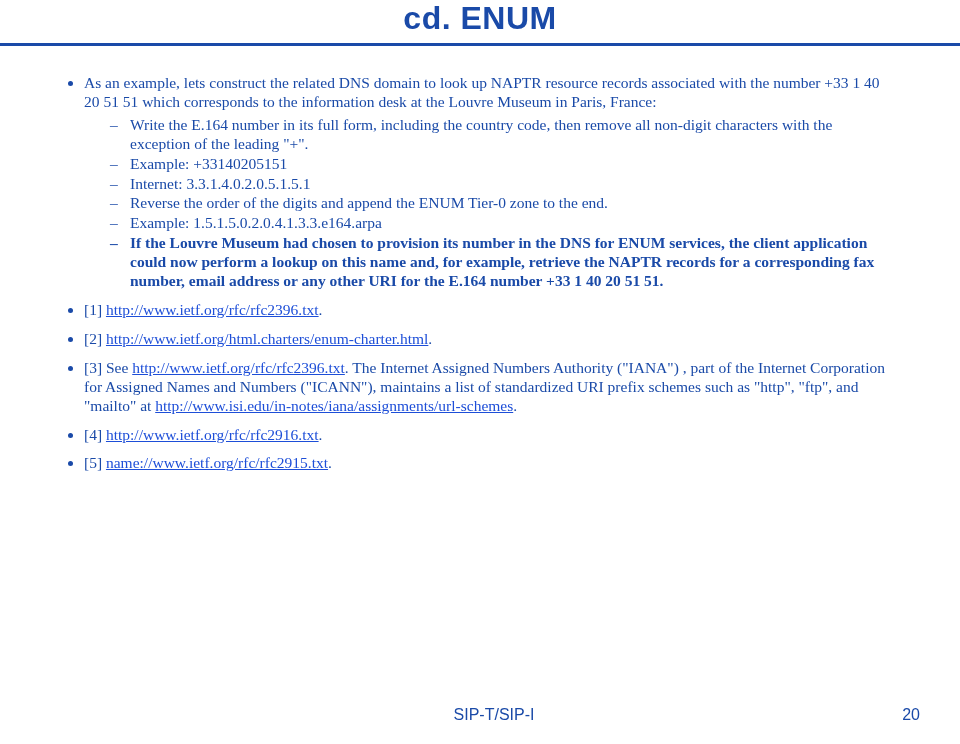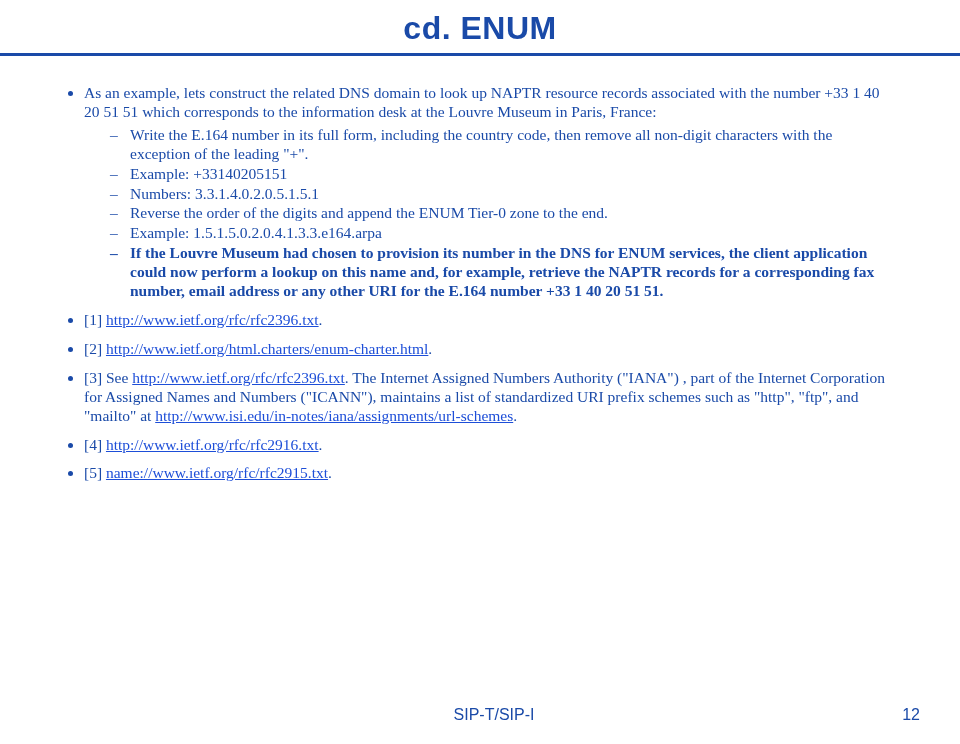--- a/index.html
+++ b/index.html
@@ -10,21 +10,20 @@
     height: 744px;
     background: #fff;
     position: relative;
     color: #000;
   }
   .title {
     text-align: center;
     color: #1a4aa8;
     font-weight: bold;
     font-size: 32px;
-    padding-top: 10px;
     letter-spacing: 0.5px;
   }
   .underline {
     height: 3px;
     background: #1a4aa8;
     margin: 6px 0 0 0;
     width: 100%;
   }
   .content {
     padding: 28px 64px 0 64px;
@@ -96,21 +95,21 @@
 <div class="title">cd. ENUM</div>
 <div class="underline"></div>
 
 <div class="content">
   <ul class="outer">
     <li>
       <span>As an example, lets construct the related DNS domain to look up NAPTR resource records associated with the number +33 1 40 20 51 51 which corresponds to the information desk at the Louvre Museum in Paris, France:</span>
       <ul class="inner">
         <li>Write the E.164 number in its full form, including the country code, then remove all non-digit characters with the exception of the leading "+".</li>
         <li>Example: +33140205151</li>
-        <li>Numbers: 3.3.1.4.0.2.0.5.1.5.1</li>
+        <li>Internet: 3.3.1.4.0.2.0.5.1.5.1</li>
         <li>Reverse the order of the digits and append the ENUM Tier-0 zone to the end.</li>
         <li>Example: 1.5.1.5.0.2.0.4.1.3.3.e164.arpa</li>
         <li class="bold">If the Louvre Museum had chosen to provision its number in the DNS for ENUM services, the client application could now perform a lookup on this name and, for example, retrieve the NAPTR records for a corresponding fax number, email address or any other URI for the E.164 number +33 1 40 20 51 51.</li>
       </ul>
     </li>
 
     <li>
       <span class="black">[1] </span><a class="reflink">http://www.ietf.org/rfc/rfc2396.txt</a><span class="black">.</span>
     </li>
     <li>
@@ -122,13 +121,13 @@
     <li>
       <span class="black">[4] </span><a class="reflink">http://www.ietf.org/rfc/rfc2916.txt</a><span class="black">.</span>
     </li>
     <li>
       <span class="black">[5] </span><a class="reflink">name://www.ietf.org/rfc/rfc2915.txt</a><span class="black">.</span>
     </li>
   </ul>
 </div>
 
 <div class="footer">SIP-T/SIP-I</div>
-<div class="pagenum">12</div>
+<div class="pagenum">20</div>
 
 </body></html>

